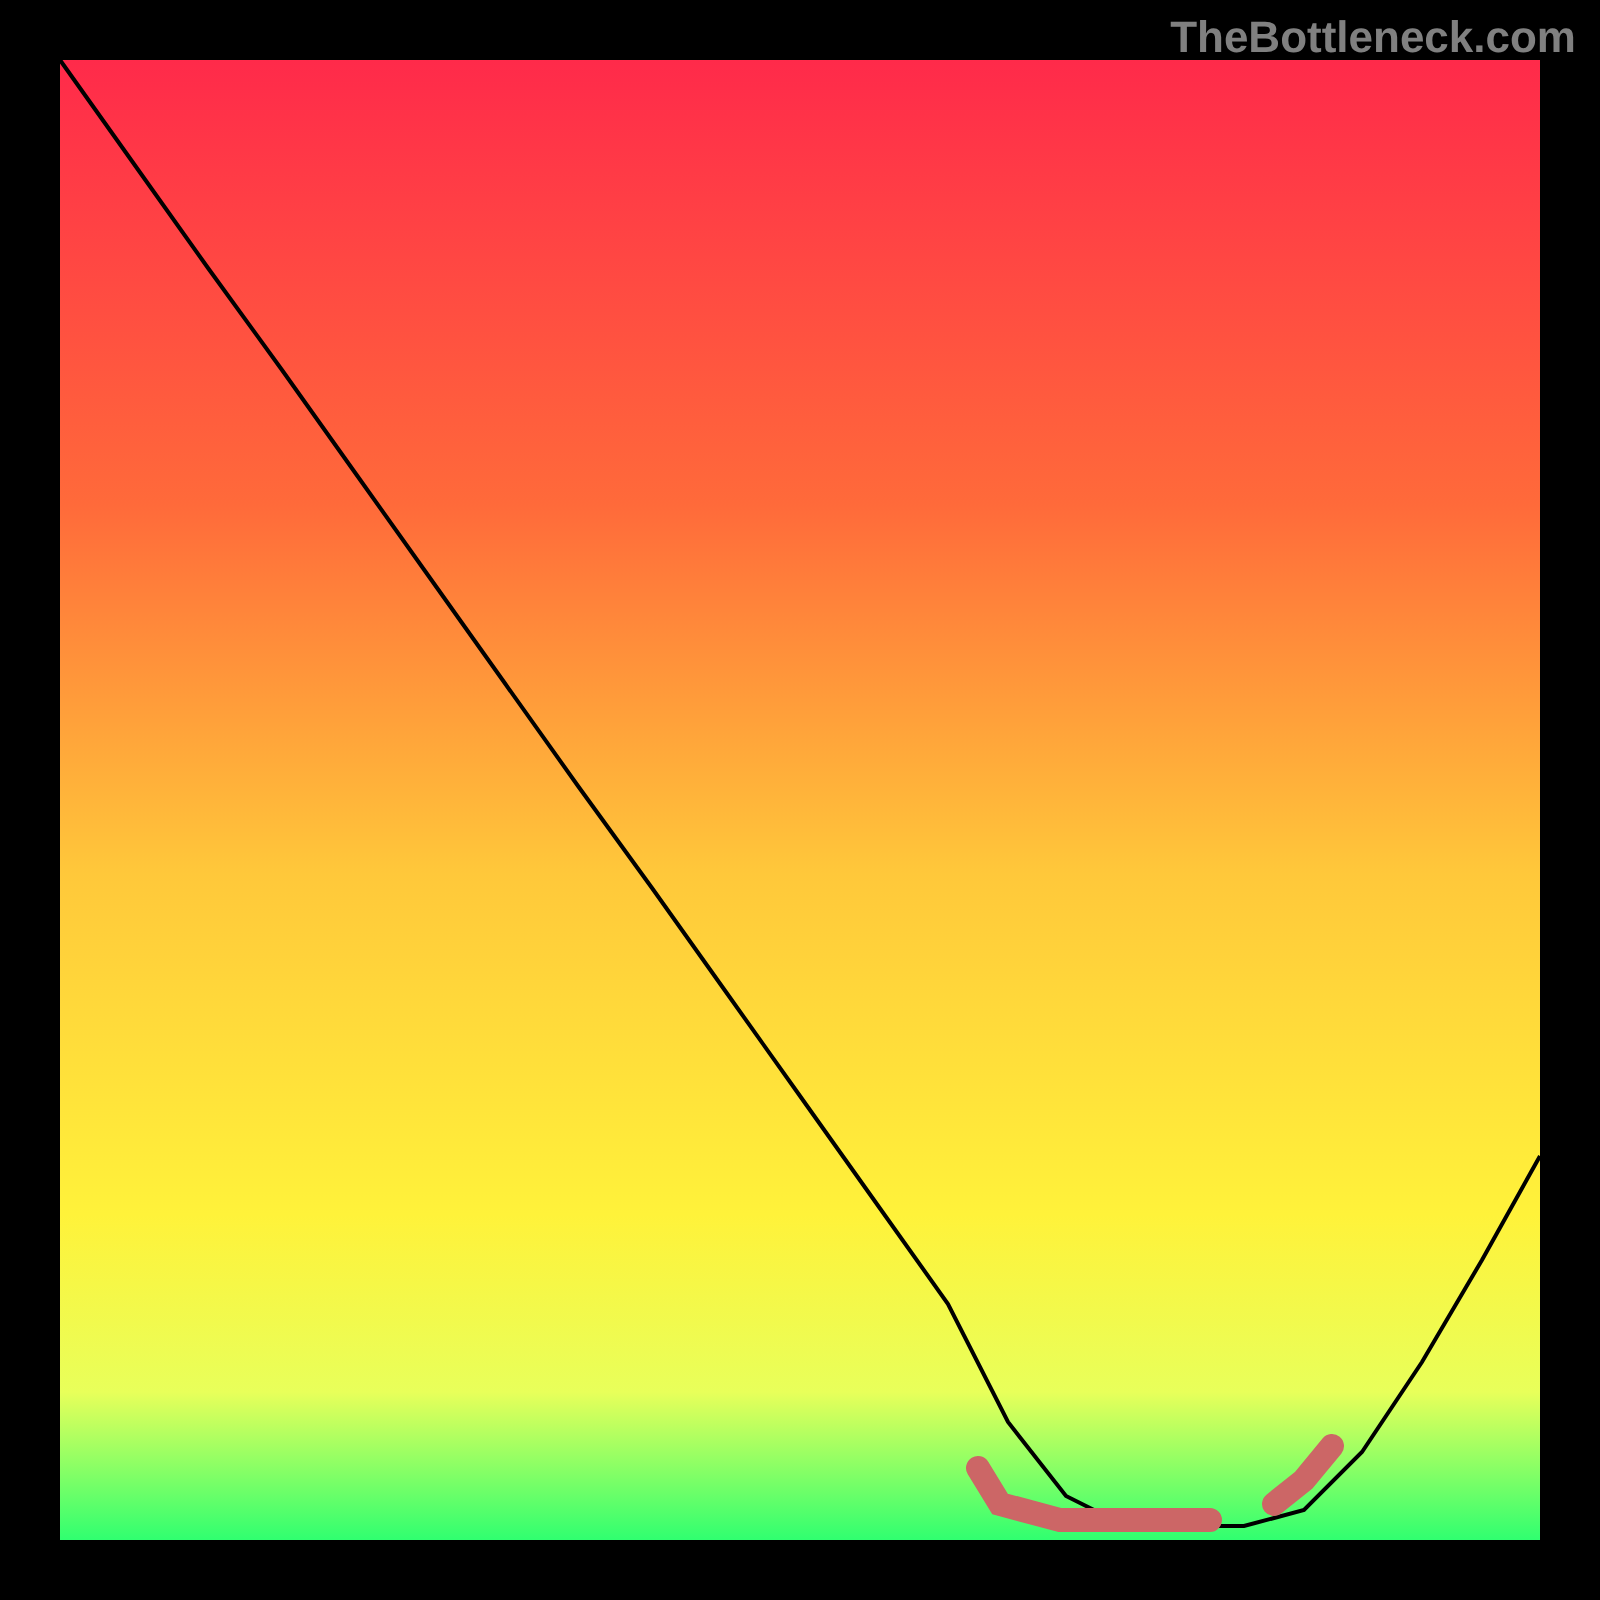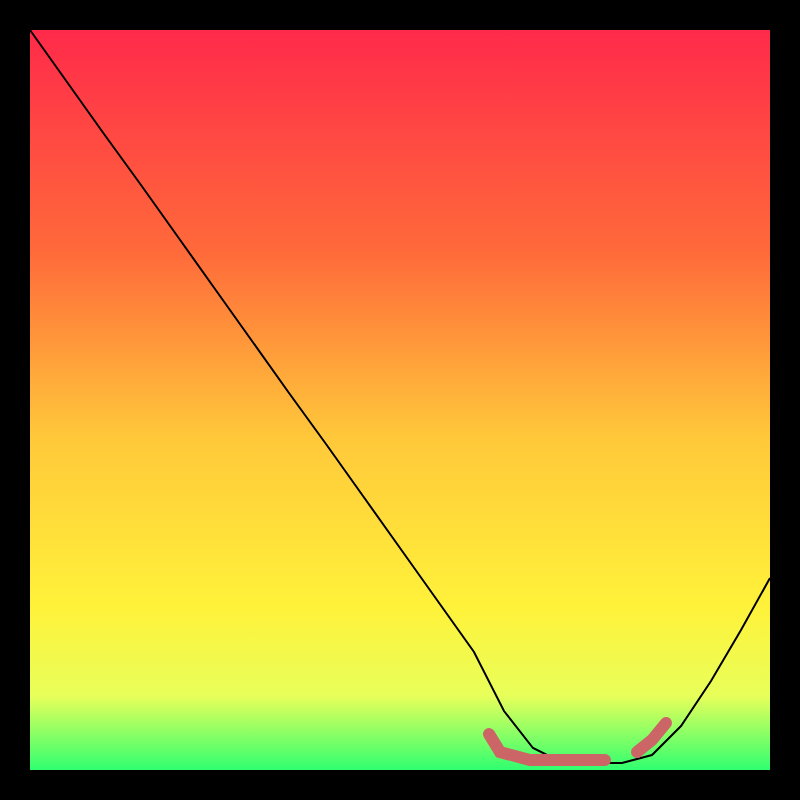--- a/index.html
+++ b/index.html
@@ -52,20 +52,21 @@
     stroke: #cc6666;
     stroke-width: 12;
     stroke-linecap: round;
   }
 </style>
 </head>
 <body>
 
 <div class="container">
 
+  <div class="watermark">TheBottleneck.com</div>
 
   <div class="plot-area">
 
     <svg class="gradient-bg" viewBox="0 0 740 740" preserveAspectRatio="none">
       <defs>
         <linearGradient id="bg-grad" x1="0" y1="0" x2="0" y2="1">
           <stop offset="0%" stop-color="#ff2a4a"></stop>
           <stop offset="30%" stop-color="#ff6a3a"></stop>
           <stop offset="55%" stop-color="#ffc83a"></stop>
           <stop offset="78%" stop-color="#fff23a"></stop>

